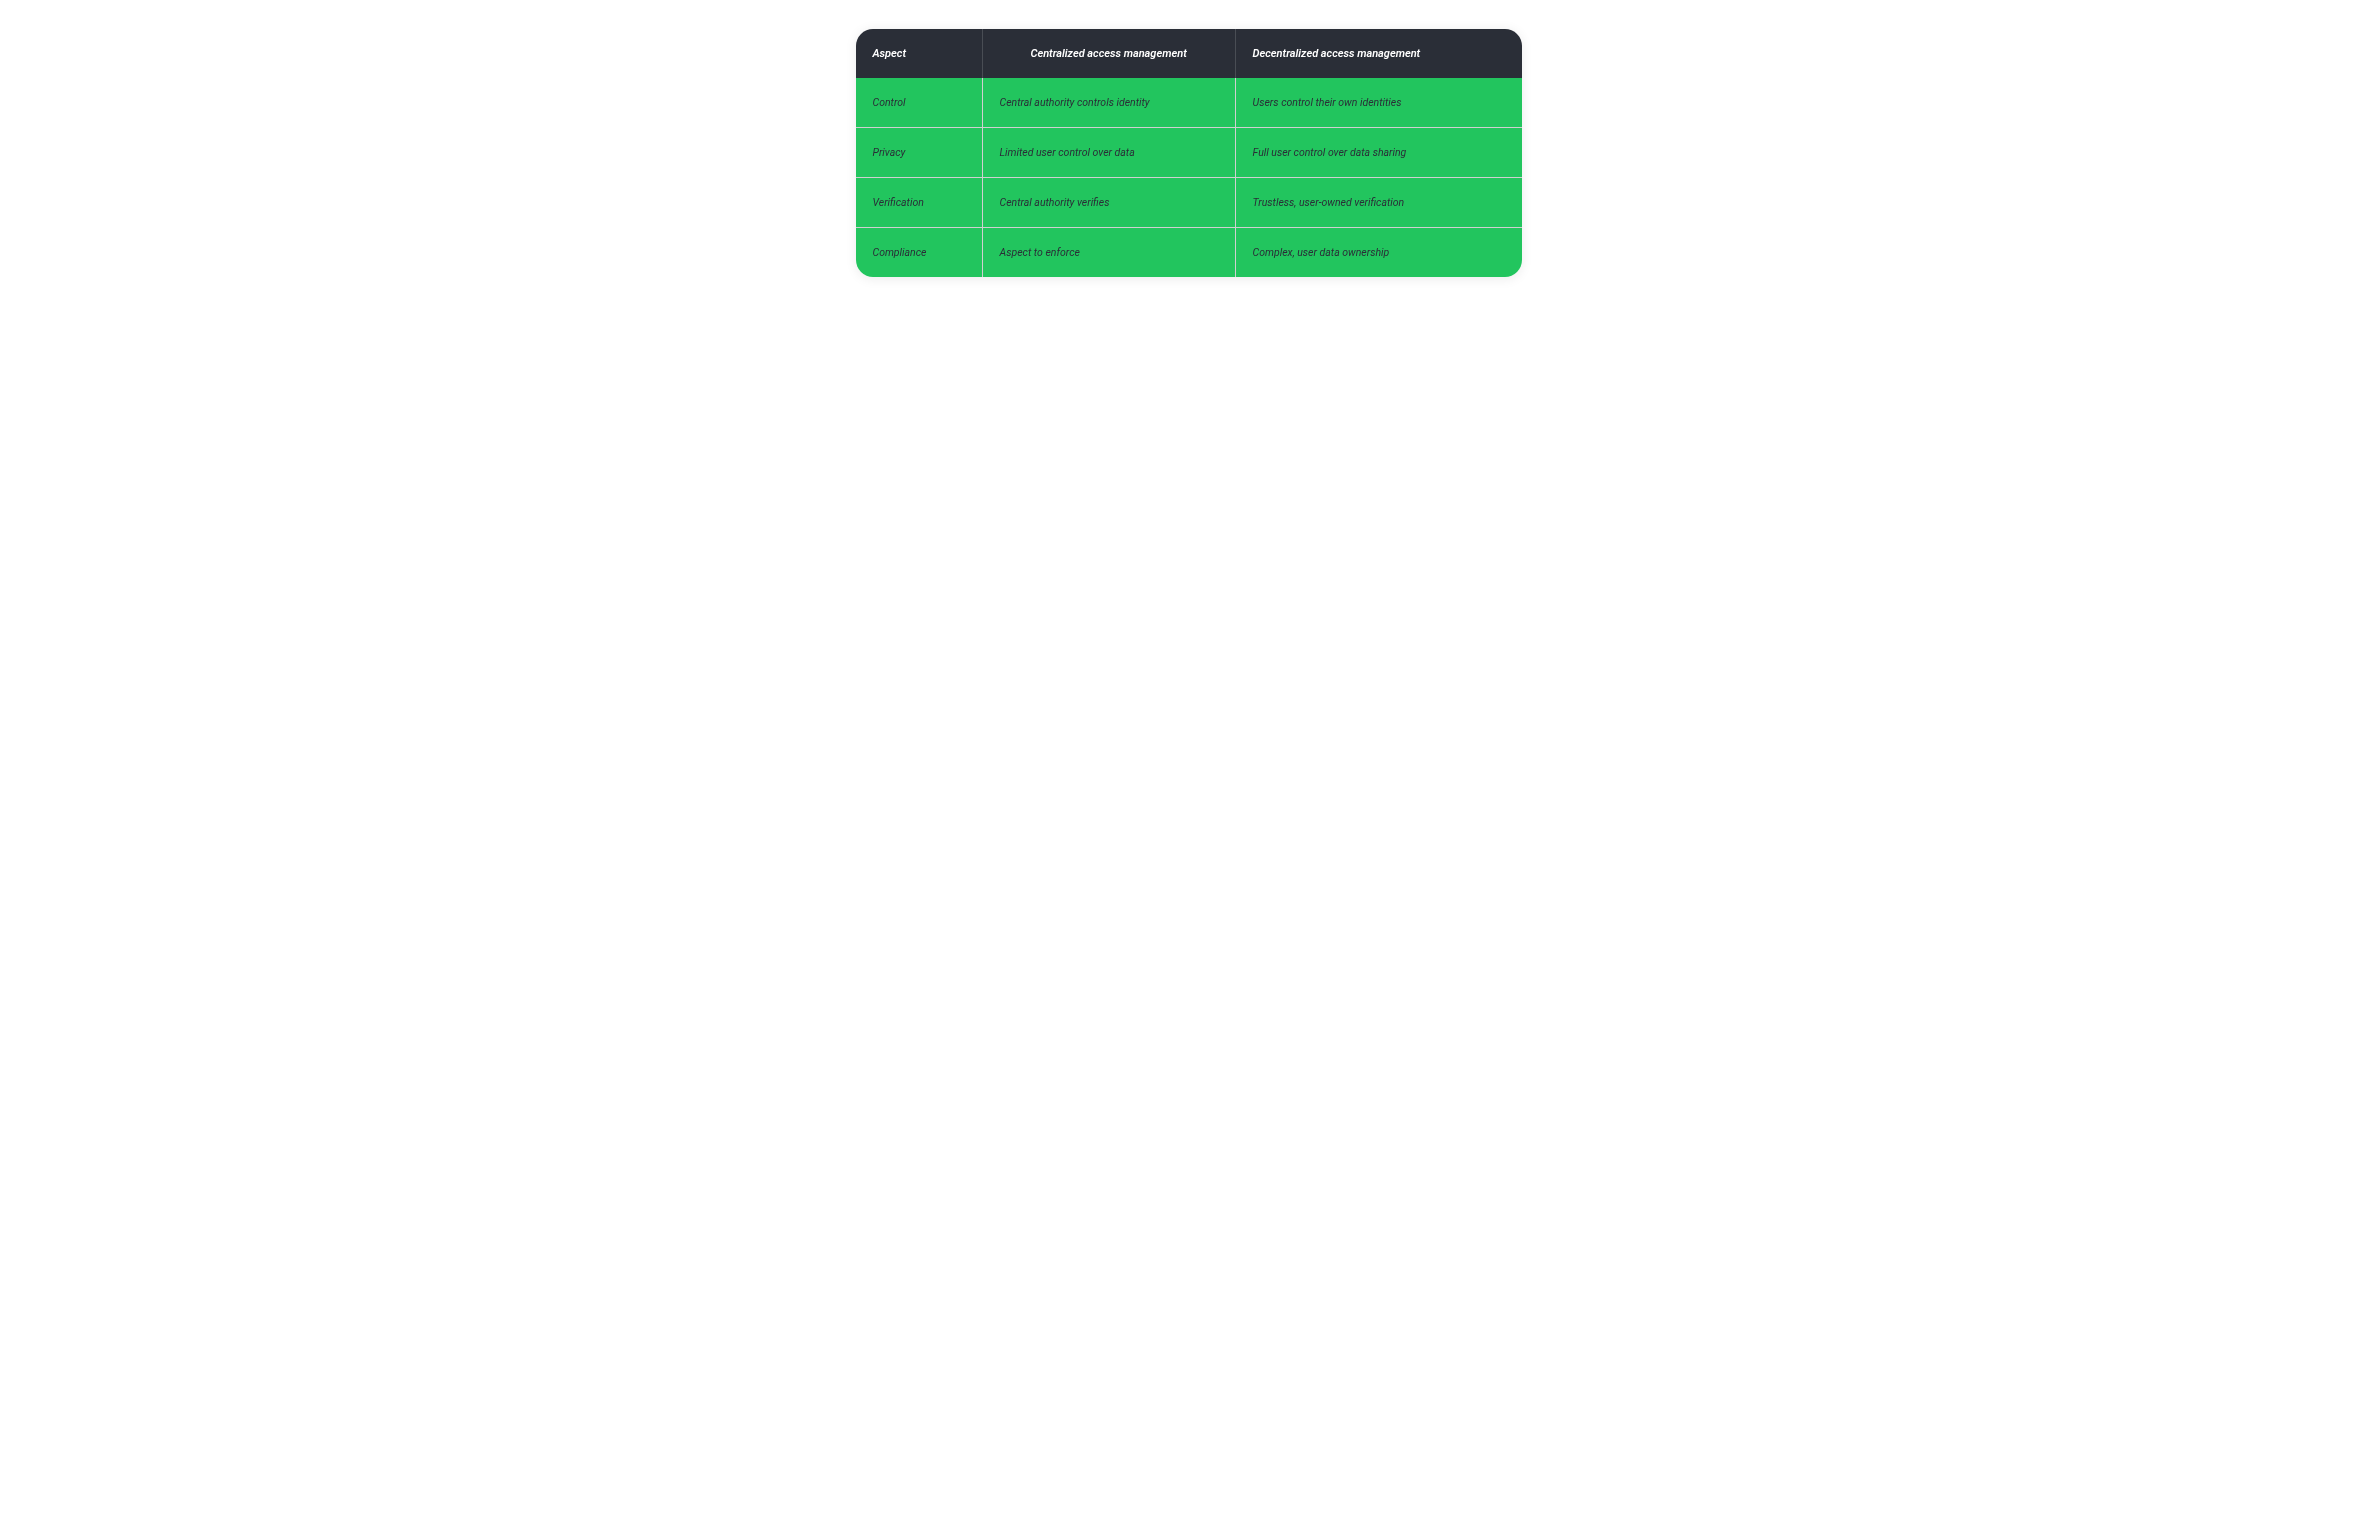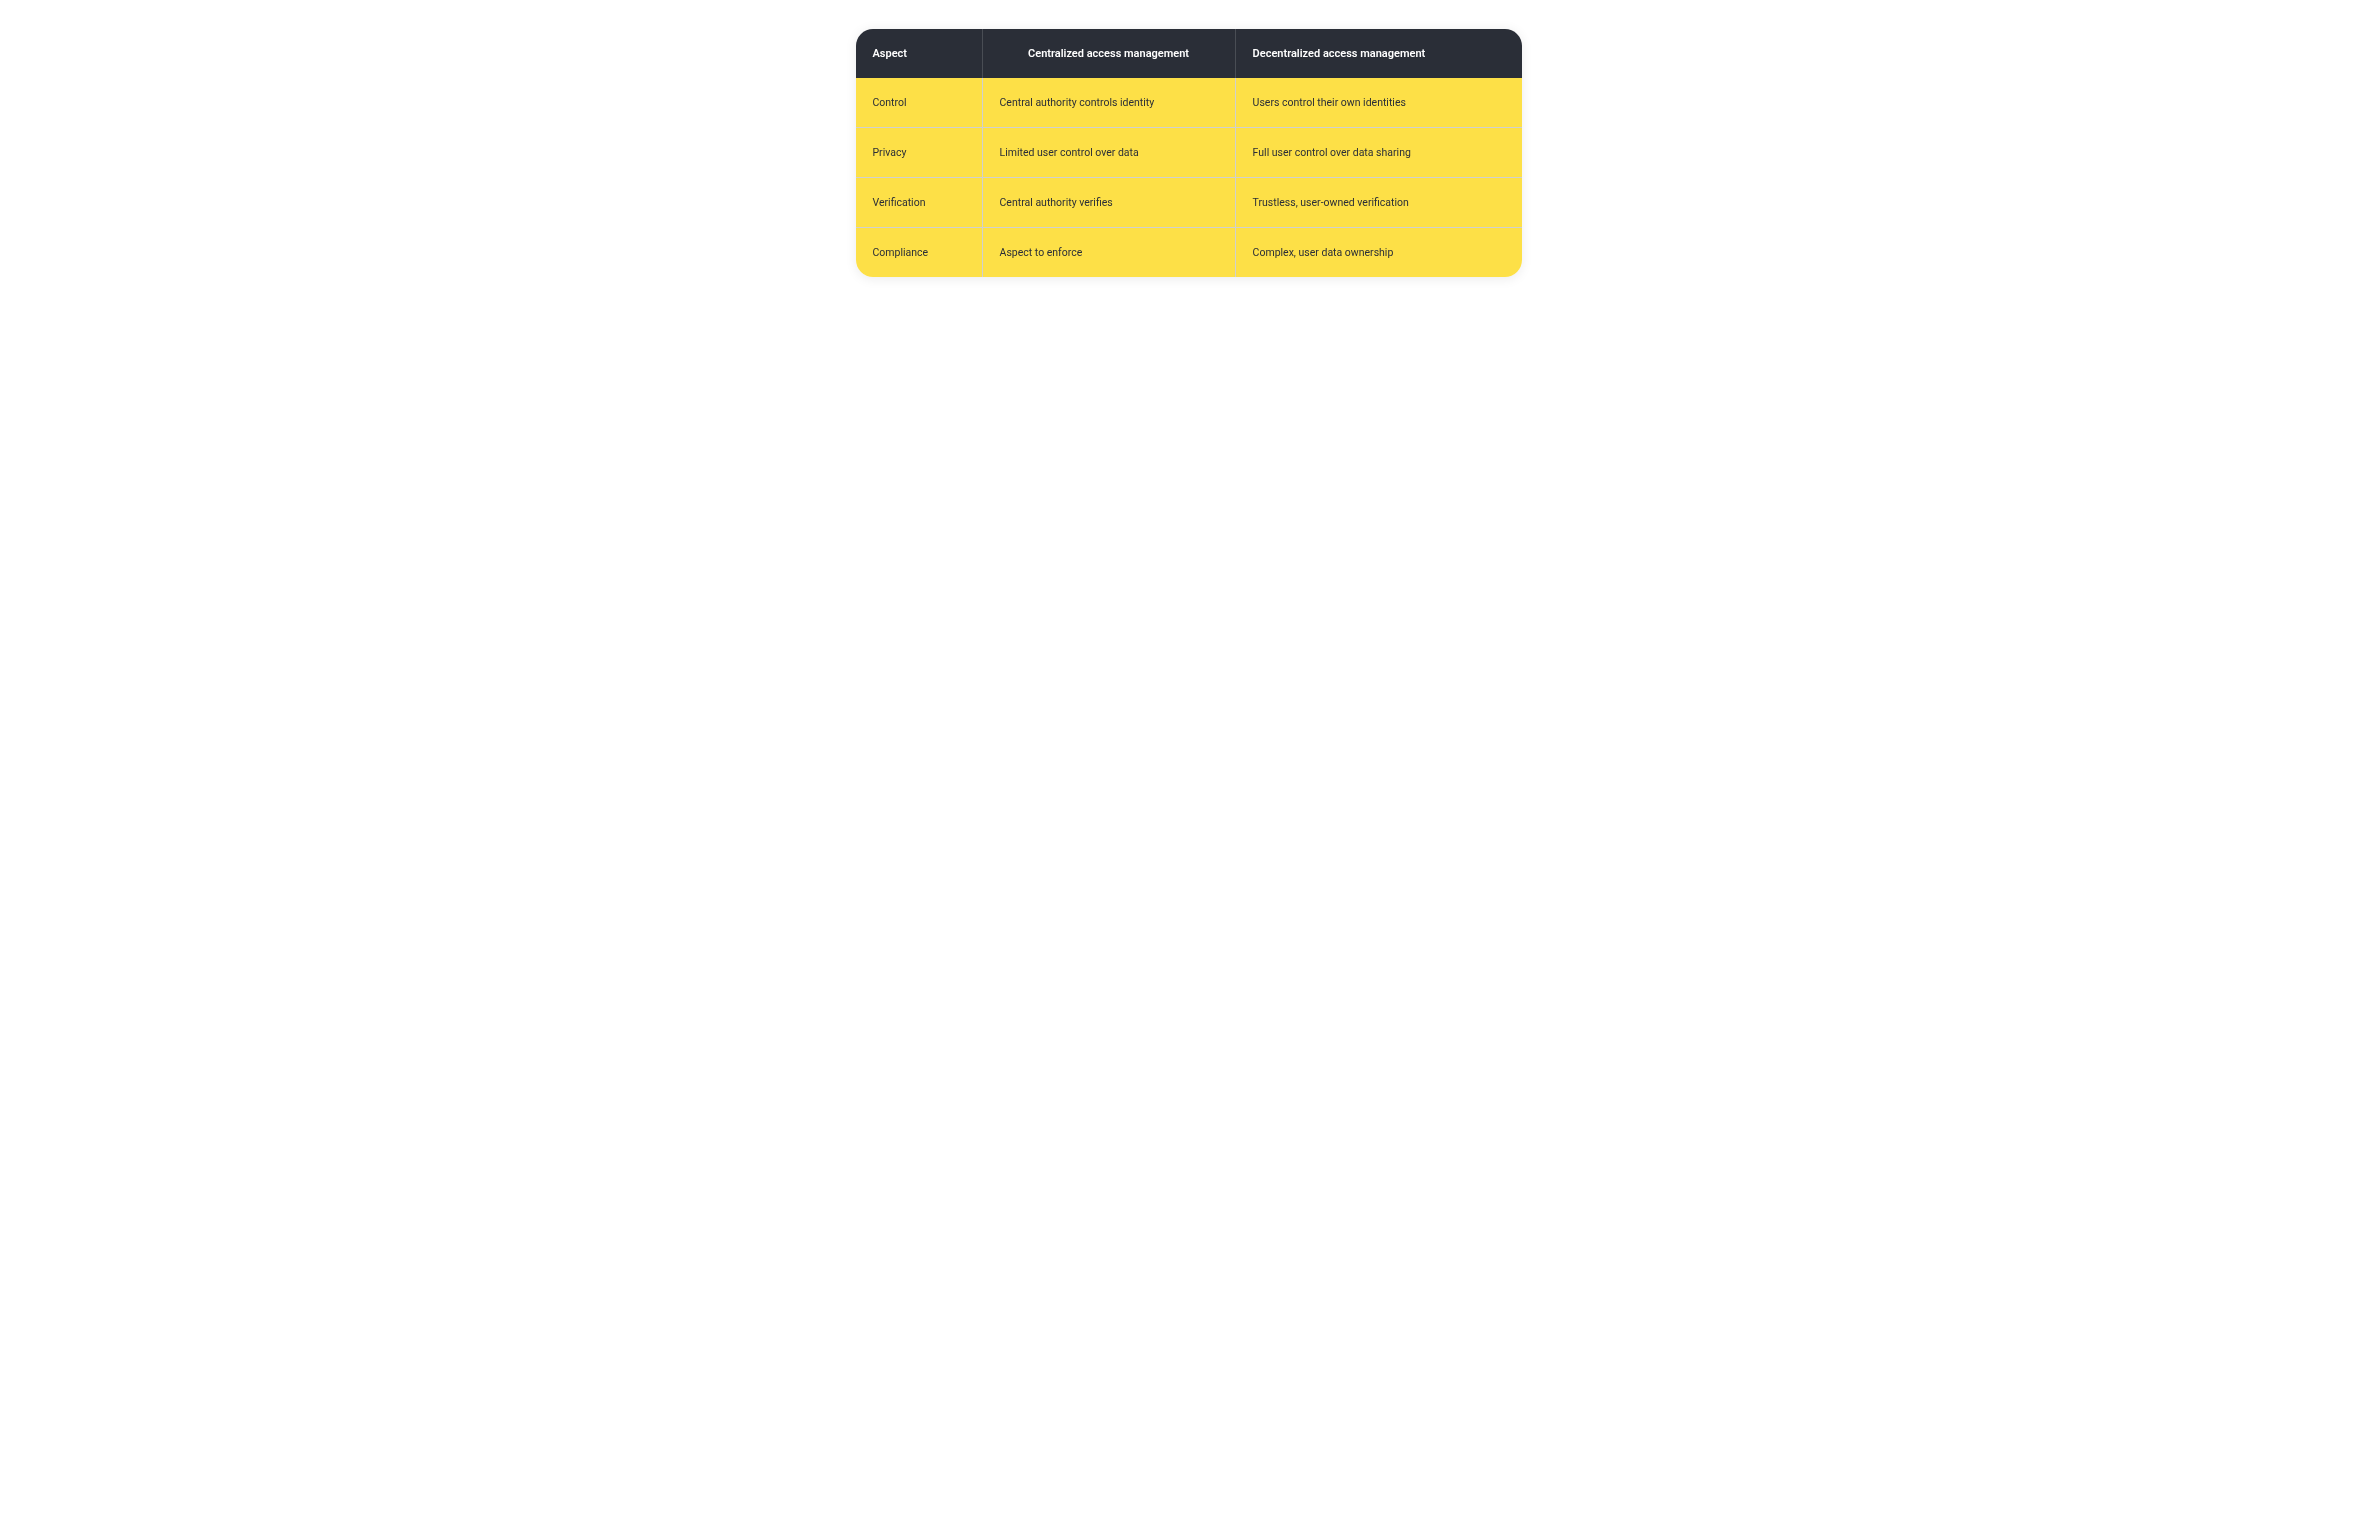--- a/index.html
+++ b/index.html
@@ -1,18 +1,19 @@
 <!DOCTYPE html>
 <html style="font-size:7.6px"><head>
   <meta charset="utf-8">
   <style>
     * {
       margin: 0;
       padding: 0;
       box-sizing: border-box;
+      font-style: italic;
     }
     
     body {
       font-family: -apple-system, BlinkMacSystemFont, 'Segoe UI', Roboto, Helvetica, Arial, sans-serif;
       background: #ffffff;
       padding: 28.5px;
       display: flex;
       justify-content: center;
       align-items: flex-start;
       min-height: 100vh;
@@ -70,21 +71,21 @@
       border-bottom: none;
     }
     
     .body-cell {
       padding: 18px 17px;
       color: #2a2e37;
       font-size: 10.5px;
       font-weight: 400;
       text-align: left;
       border-right: 0.5px solid #d0d0d0;
-      background: #fde047;
+      background: #22c55e;
     }
     
     .body-cell:last-child {
       border-right: none;
     }
   </style>
 </head>
 <body>
 
 <div class="table-container">

